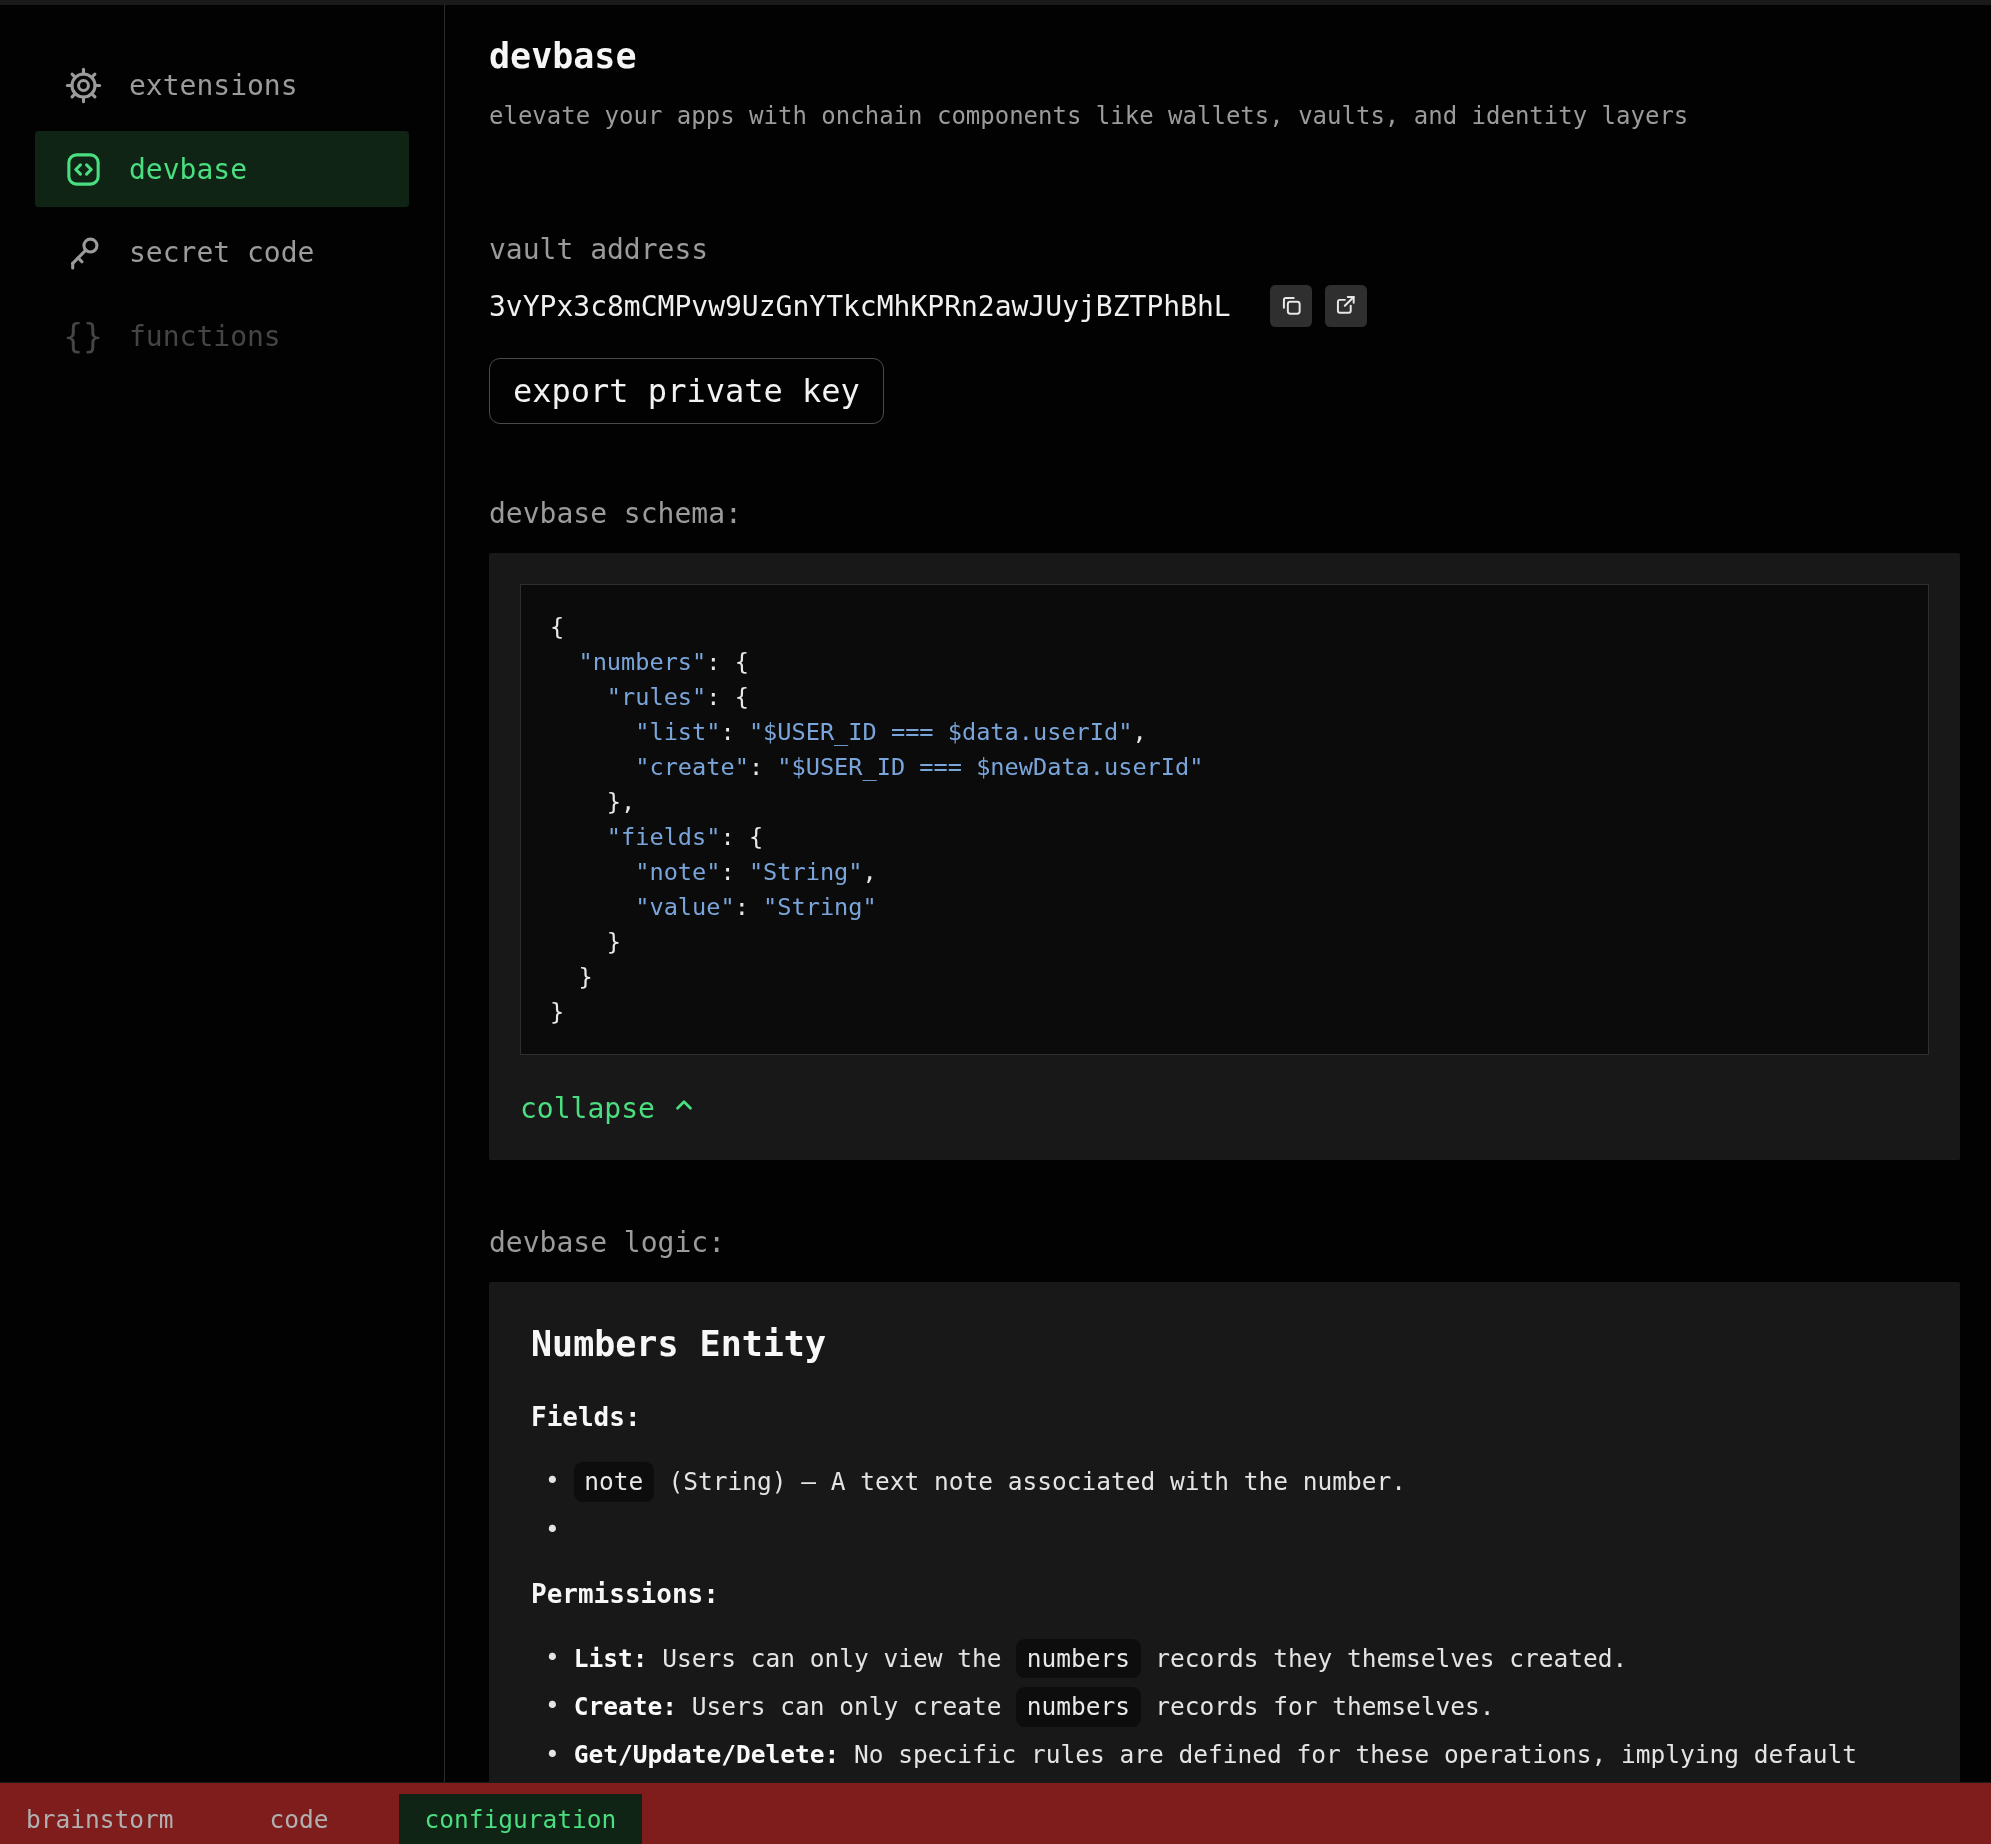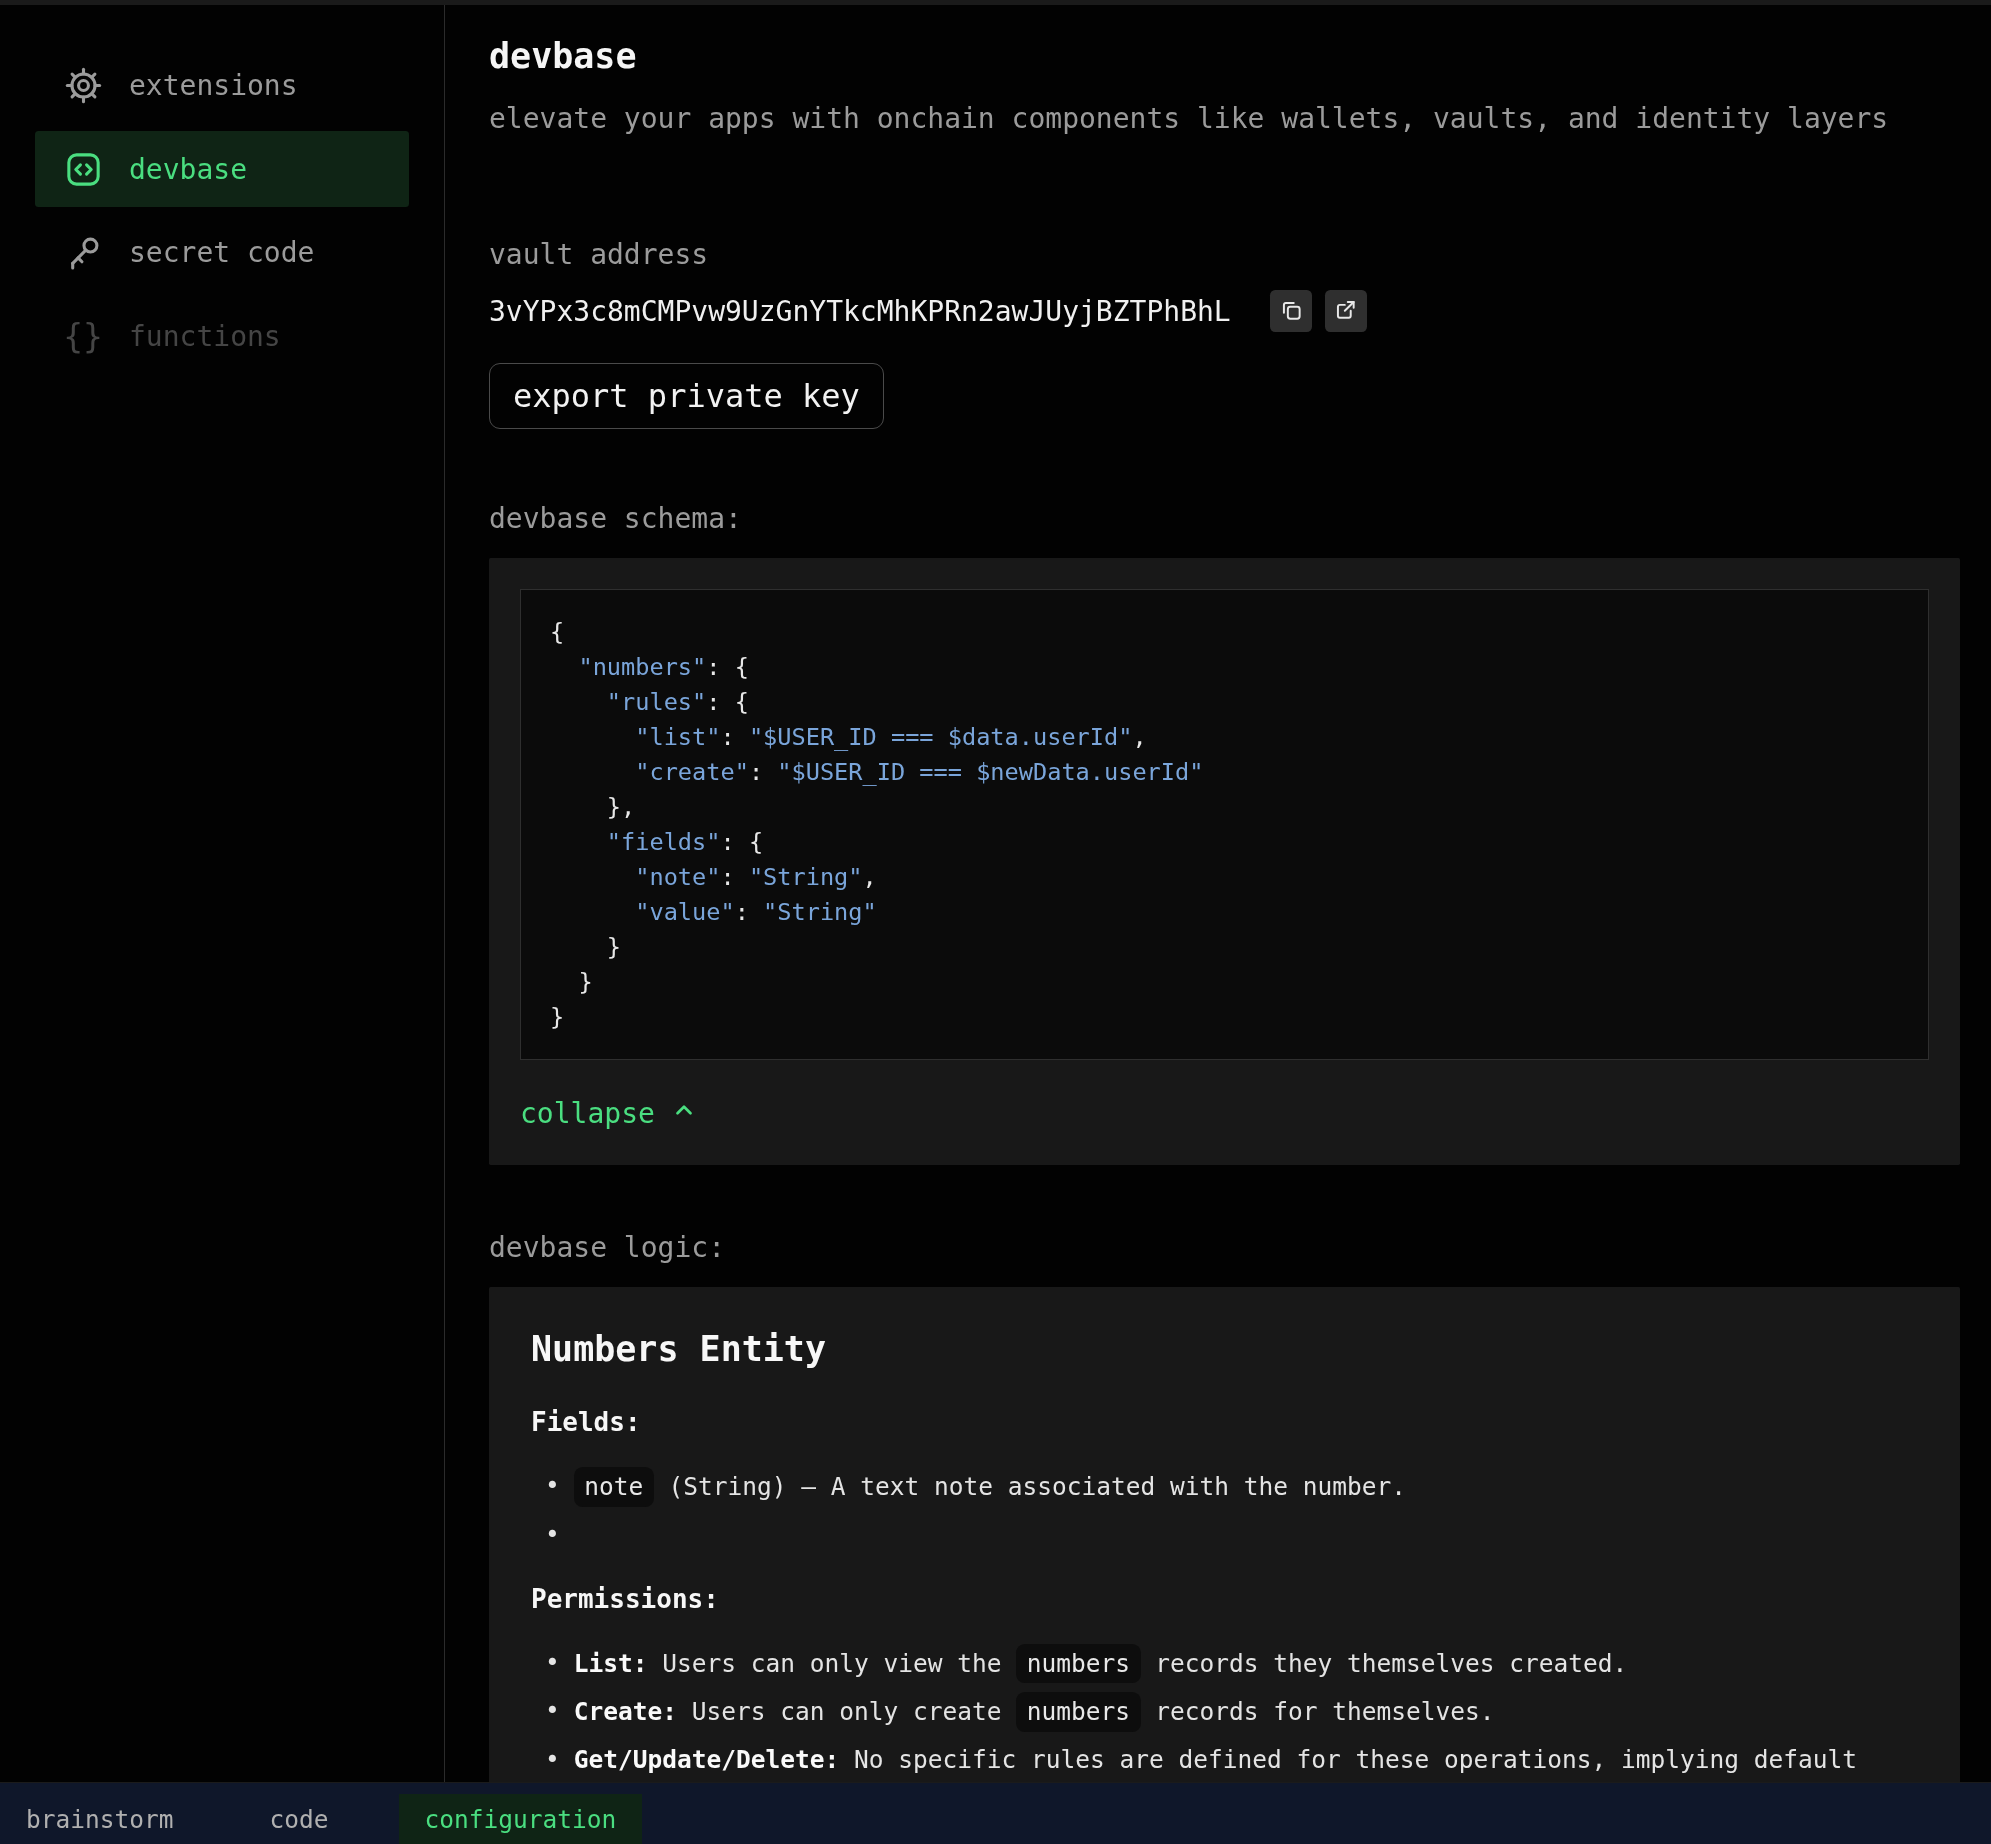--- a/index.html
+++ b/index.html
@@ -34,21 +34,21 @@
   .item .icon svg{width:37px;height:37px;}
   .braces{font-size:33px;line-height:1;}
 
   
   .main{
     position:absolute;left:446px;top:5.2px;right:0;bottom:0;
     overflow:hidden;
     padding:0 31px 0 43px;box-sizing:border-box;
   }
   .page-title{margin:31px 0 0 0;font-size:35px;font-weight:bold;color:#f5f5f5;}
-  .subtitle{margin:26px 0 0 0;font-size:28px;color:#9b9b9b;}
+  .subtitle{margin:26px 0 0 0;font-size:24px;color:#9b9b9b;}
   .gray-label{margin:0;font-size:28px;color:#9b9b9b;}
   .vault-label{margin-top:103px;}
   .address-row{margin-top:19px;display:flex;align-items:center;}
   .address{font-size:28px;color:#f0f0f0;}
   .iconbtn{
     width:42px;height:42px;margin-left:13px;
     background:#2f2f2f;border:none;border-radius:5.2px;
     display:flex;align-items:center;justify-content:center;
     color:#e8e8e8;cursor:pointer;padding:0;
   }
@@ -96,21 +96,21 @@
   .bullet .marker{flex:0 0 auto;}
   .bullet .b{font-weight:bold;color:#fafafa;}
   .chip{
     display:inline-block;background:#0d0d0d;border-radius:8.7px;
     padding:0.9px 10.5px;color:#e8e8e8;
   }
 
   
   .footer{
     position:absolute;left:0;right:0;bottom:0;height:63px;
-    background:#0f172a;border-top:1.7px solid #1b1b1b;
+    background:#7f1d1d;border-top:1.7px solid #1b1b1b;
     display:flex;align-items:flex-end;gap:44px;
     padding-left:26px;box-sizing:border-box;z-index:10;text-align:center;
   }
   .tab{
     height:51px;display:flex;align-items:center;
     padding:0 26px;font-size:24.5px;color:#b0b0b0;cursor:pointer;
   }
   .tab:first-child{padding-left:0;}
   .tab.active{background:var(--selected-bg,#0f2415);color:var(--green,#4ade80);}
 </style>

